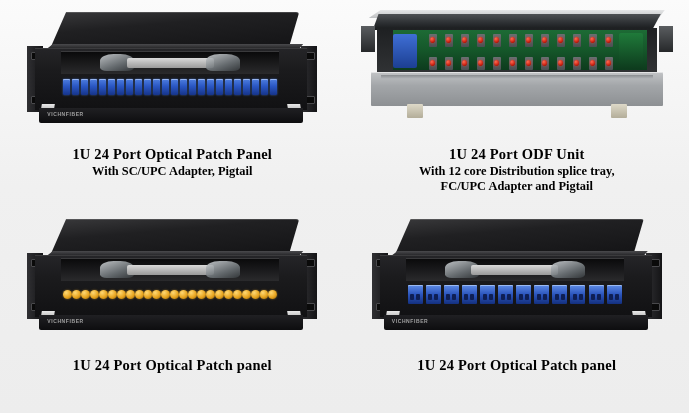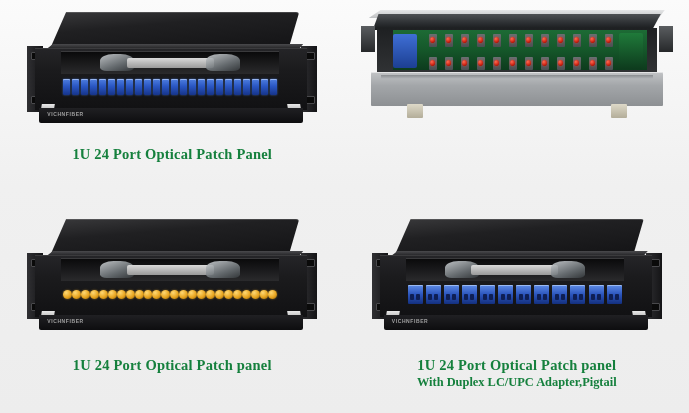--- a/index.html
+++ b/index.html
@@ -23,21 +23,21 @@
   .cell{position:relative;}
   .photo{
     position:absolute;
     left:0;right:0;top:4px;
     height:138px;
   }
   .caption{
     position:absolute;
     left:0;right:0;
     text-align:center;
-    color:#15803d;
+    color:#000000;
   }
   .cap-title{
     font-size:14.5px;font-weight:bold;
     letter-spacing:.2px;
     line-height:1.15;
   }
   .cap-sub{
     font-size:12.4px;font-weight:bold;
     line-height:1.18;
     margin-top:1px;
@@ -277,20 +277,21 @@
           </div>
         </div>
         <div class="p-foot-l"></div>
         <div class="p-foot-r"></div>
         <div class="p-skirt"></div>
         <div class="p-brand">VICHNFIBER</div>
       </div>
     </div>
     <div class="caption" style="top:146px">
       <div class="cap-title">1U 24 Port Optical Patch Panel</div>
+      <div class="cap-sub">With SC/UPC  Adapter, Pigtail</div>
     </div>
   </div>
 
   <div class="cell">
     <div class="photo">
       <div class="odf">
         <div class="odf-lidtop"></div>
         <div class="odf-lid"></div>
         <div class="odf-wing-l"></div>
         <div class="odf-wing-r"></div>
@@ -330,20 +331,25 @@
             </div>
           </div>
         </div>
         <div class="odf-base">
           <div class="odf-baselip"></div>
         </div>
         <div class="odf-foot-l"></div>
         <div class="odf-foot-r"></div>
       </div>
     </div>
+    <div class="caption" style="top:146px">
+      <div class="cap-title">1U 24 Port ODF Unit</div>
+      <div class="cap-sub">With  12 core Distribution splice tray,</div>
+      <div class="cap-sub">FC/UPC  Adapter and Pigtail</div>
+    </div>
   </div>
 
   <div class="cell">
     <div class="photo">
       <div class="panel">
         <div class="p-lid"></div>
         <div class="p-lidedge"></div>
         <div class="p-ear-l"></div>
         <div class="p-ear-r"></div>
         <div class="p-body">
@@ -419,17 +425,16 @@
           </div>
         </div>
         <div class="p-foot-l"></div>
         <div class="p-foot-r"></div>
         <div class="p-skirt"></div>
         <div class="p-brand">VICHNFIBER</div>
       </div>
     </div>
     <div class="caption" style="top:150px">
       <div class="cap-title">1U 24 Port Optical Patch panel</div>
-      <div class="cap-sub">With Duplex LC/UPC Adapter,Pigtail</div>
     </div>
   </div>
 
 </div>
 
 </body></html>

